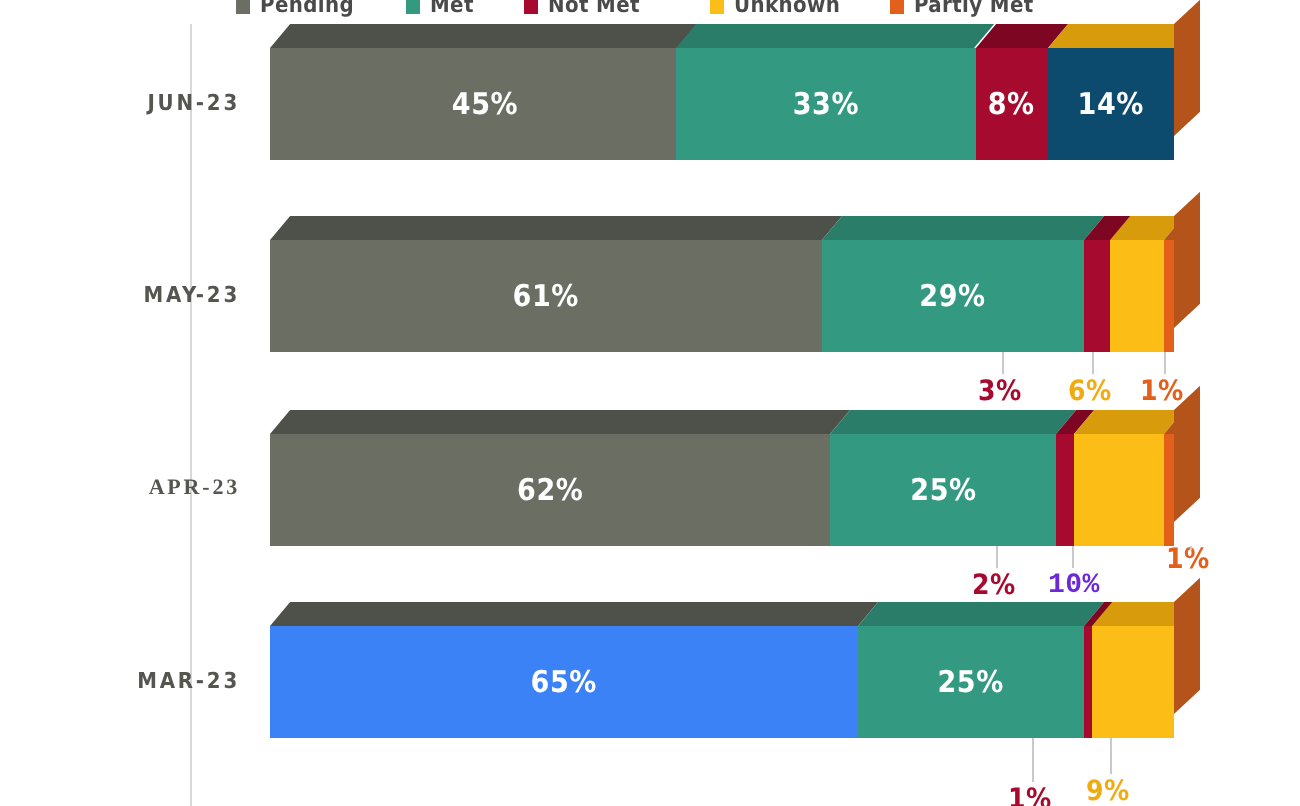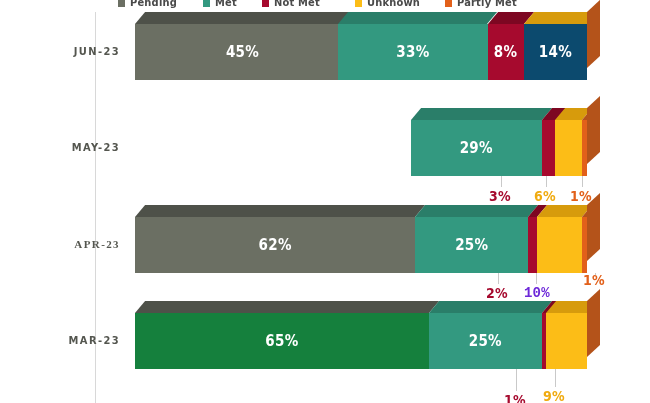--- a/index.html
+++ b/index.html
@@ -120,20 +120,24 @@
               <span class="seg-val" style="color: rgb(255, 255, 255);">14%</span>
             </div>
             <div class="side-face" style="left: 452px; background: rgb(180, 83, 26);"></div>
           </div>
         </div>
       </div>
       <div class="row" style="top: 120px; height: 48px;">
         <div class="cat-label" style="top: 21px;">MAY-23</div>
         <div class="bar-wrap" style="width: 452px; height: 56px;">
           <div class="bar">
+            <div class="seg" style="left: 0px; width: 275.72px; background: rgb(107, 111, 99);">
+              <div class="seg-top" style="background: rgb(78, 81, 73);"></div>
+              <span class="seg-val" style="color: rgb(255, 255, 255);">61%</span>
+            </div>
             <div class="seg" style="left: 275.72px; width: 131.08px; background: rgb(51, 153, 128);">
               <div class="seg-top" style="background: rgb(42, 126, 105);"></div>
               <span class="seg-val" style="color: rgb(255, 255, 255);">29%</span>
             </div>
             <div class="seg" style="left: 406.8px; width: 13.56px; background: rgb(166, 10, 46);">
               <div class="seg-top" style="background: rgb(125, 7, 34);"></div>
             </div>
             <div class="seg" style="left: 420.36px; width: 27.12px; background: rgb(252, 189, 23);">
               <div class="seg-top" style="background: rgb(215, 155, 12);"></div>
             </div>
@@ -166,21 +170,21 @@
               <div class="seg-top" style="background: rgb(180, 83, 26);"></div>
             </div>
             <div class="side-face" style="left: 452px; background: rgb(180, 83, 26);"></div>
           </div>
         </div>
       </div>
       <div class="row" style="top: 313px; height: 56px;">
         <div class="cat-label" style="top: 21px;">MAR-23</div>
         <div class="bar-wrap" style="width: 452px; height: 56px;">
           <div class="bar">
-            <div class="seg" style="left: 0px; width: 293.8px; background: #15803d;">
+            <div class="seg" style="left: 0px; width: 293.8px; background: #3b82f6;">
               <div class="seg-top" style="background: rgb(78, 81, 73);"></div>
               <span class="seg-val" style="color: rgb(255, 255, 255);">65%</span>
             </div>
             <div class="seg" style="left: 293.8px; width: 113px; background: rgb(51, 153, 128);">
               <div class="seg-top" style="background: rgb(42, 126, 105);"></div>
               <span class="seg-val" style="color: rgb(255, 255, 255);">25%</span>
             </div>
             <div class="seg" style="left: 406.8px; width: 4.52px; background: rgb(166, 10, 46);">
               <div class="seg-top" style="background: rgb(125, 7, 34);"></div>
             </div>

